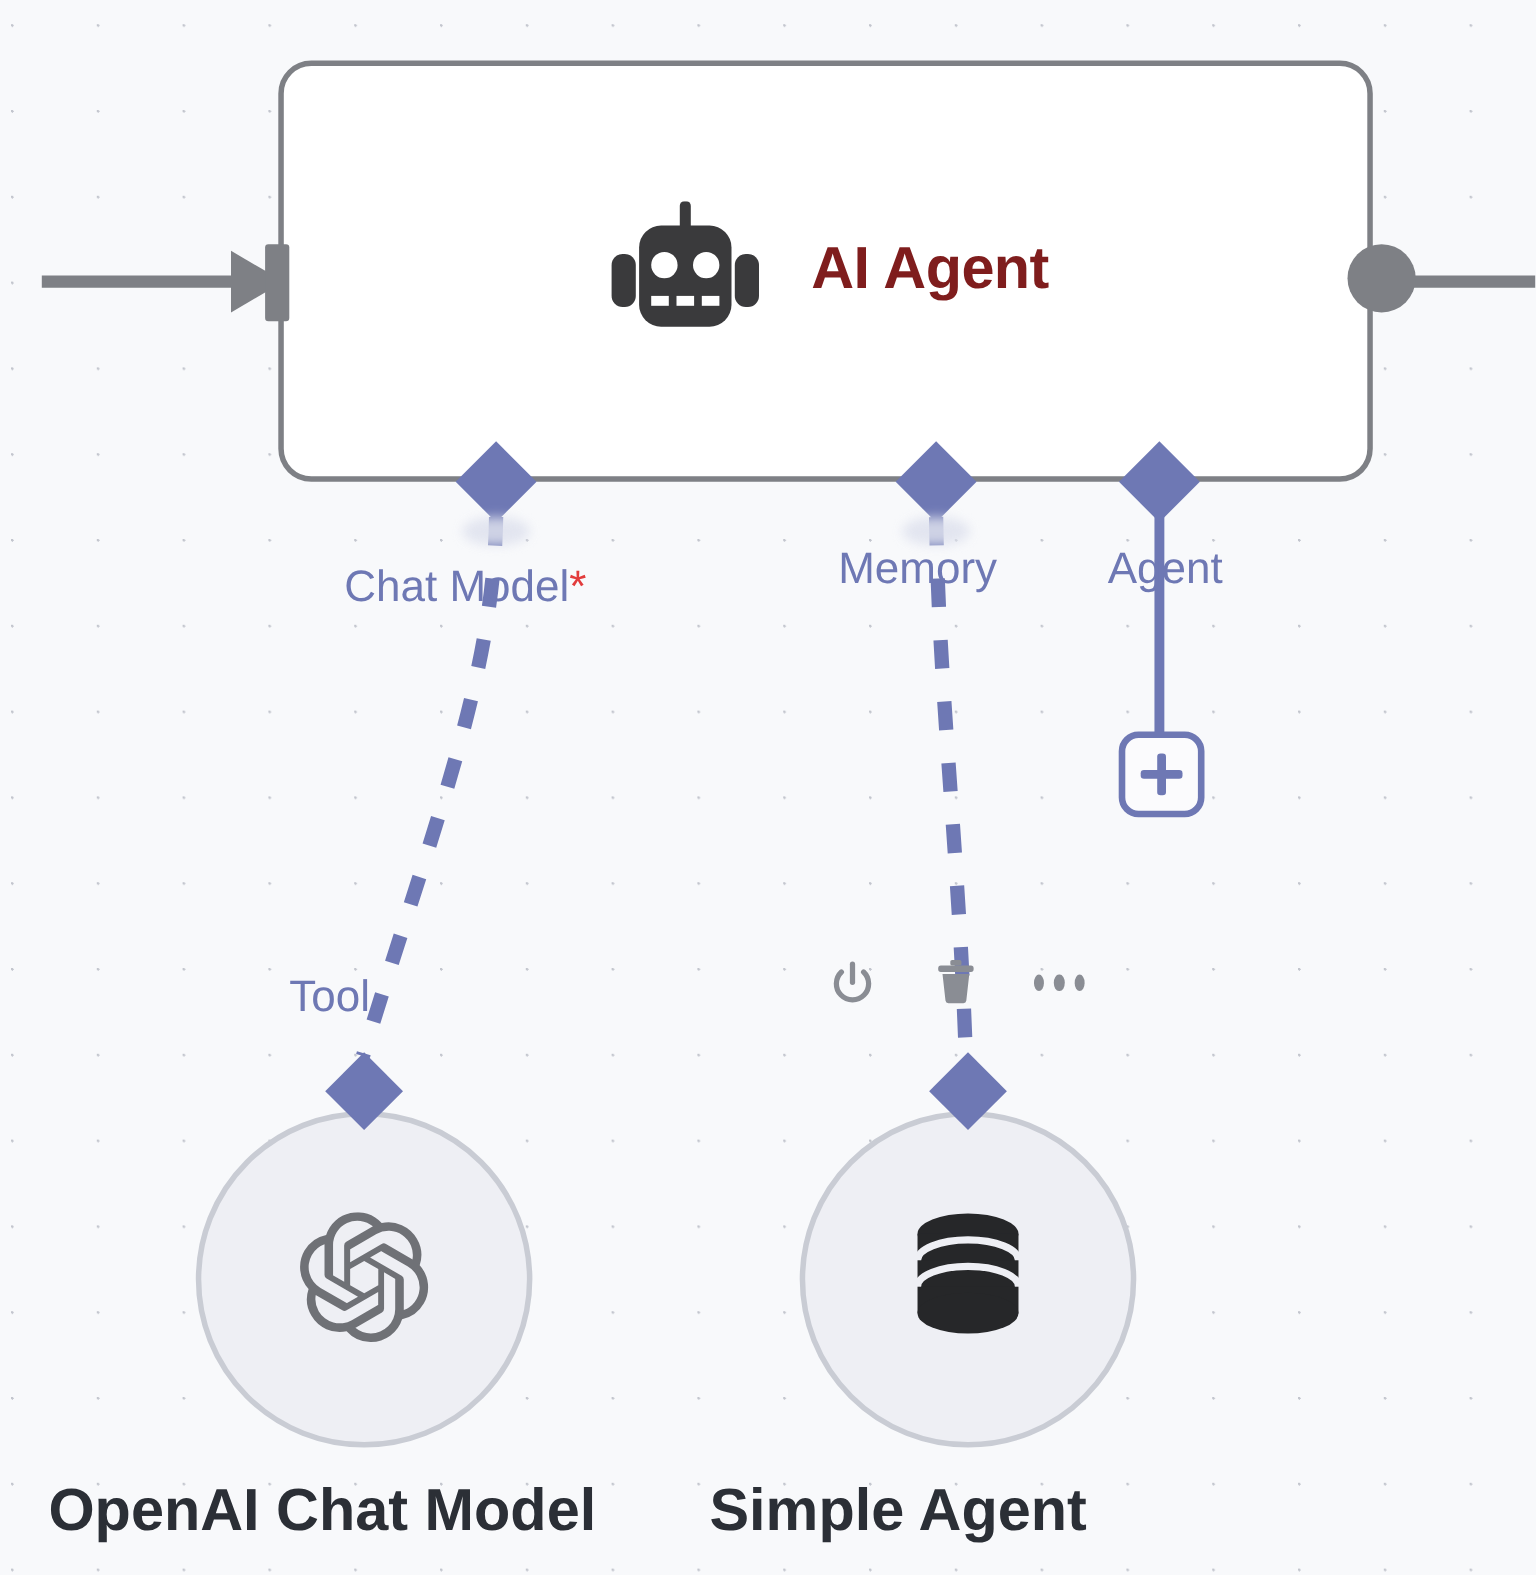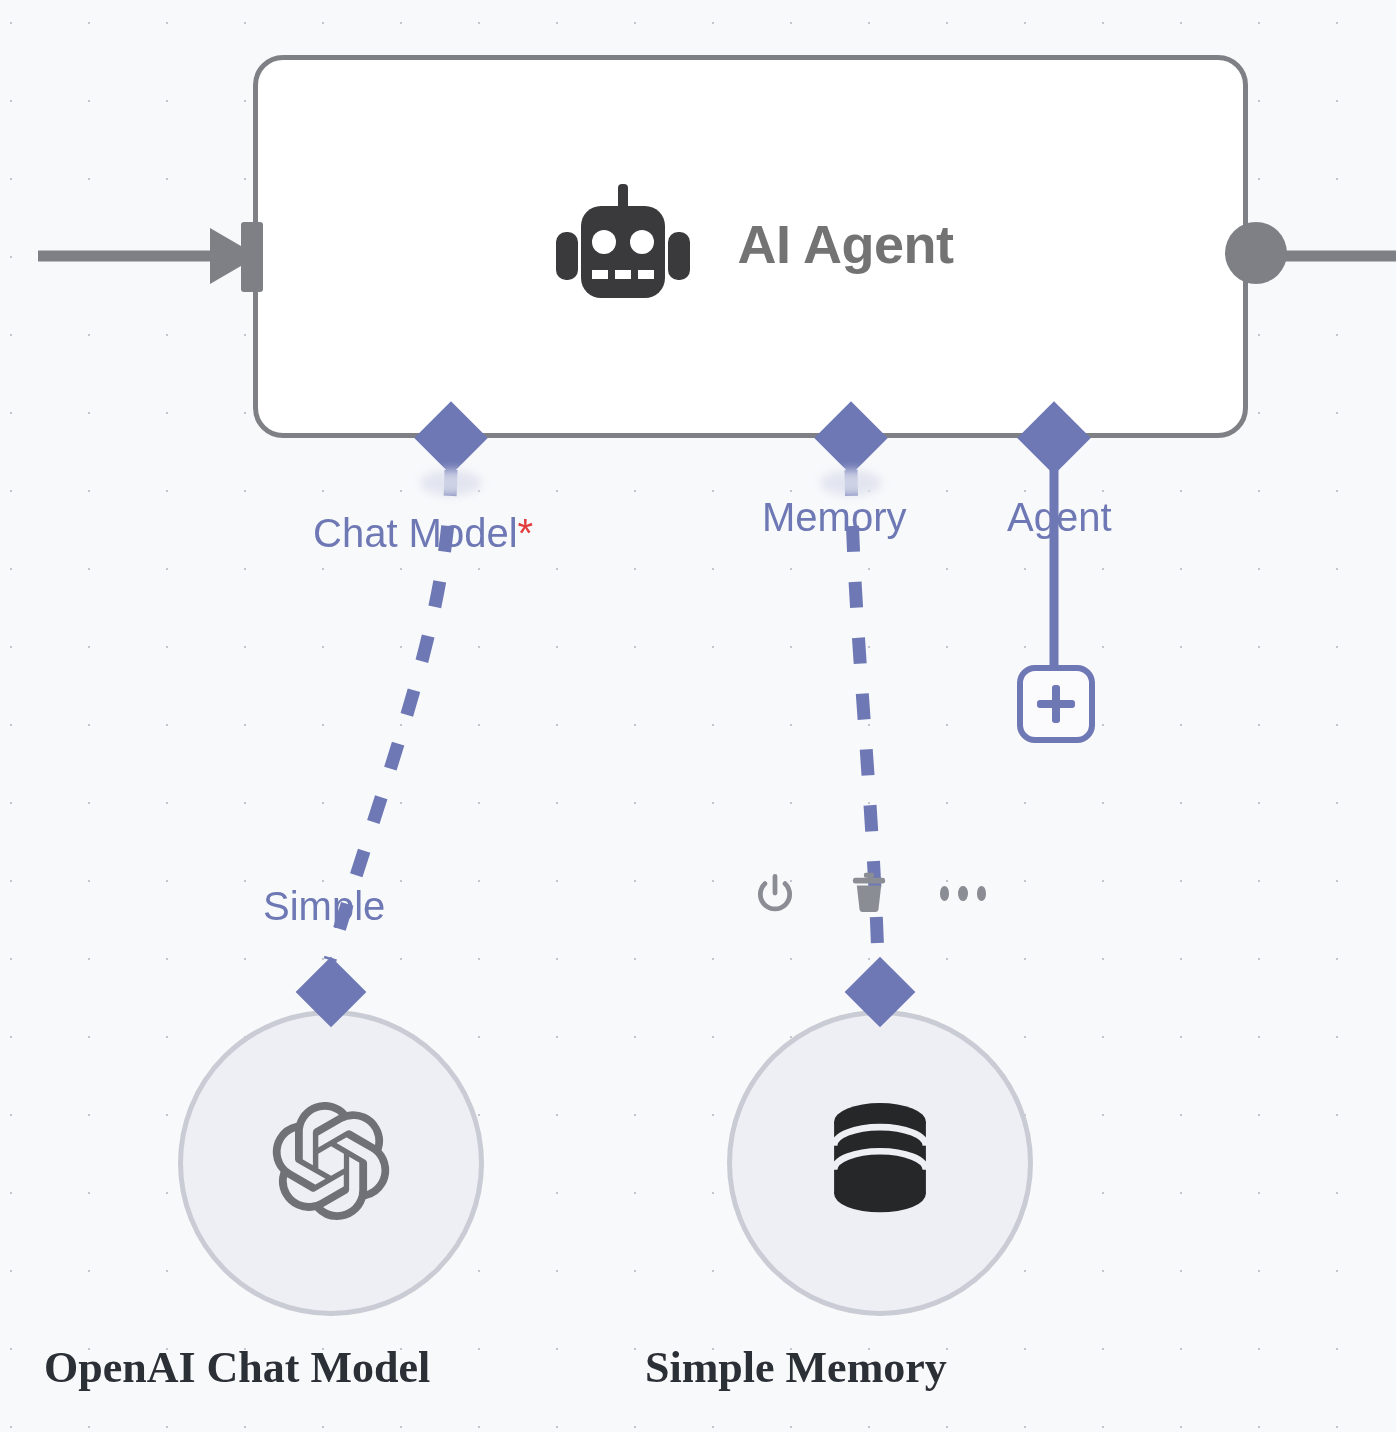--- a/index.html
+++ b/index.html
@@ -51,21 +51,21 @@
   }
   .agent-titles {
     display: flex;
     flex-direction: column;
     align-items: center;
     line-height: 1.12;
   }
   .agent-title {
     font-size: 54px;
     font-weight: bold;
-    color: #737373;
+    color: #7f1d1d;
     letter-spacing: -0.5px;
   }
   .agent-subtitle {
     font-size: 46px;
     font-weight: normal;
     color: #8d9096;
     margin-top: 6px;
   }
 
   
@@ -146,25 +146,24 @@
     content: "";
     position: absolute;
     left: -26px; top: -26px;
     right: -26px; bottom: -26px;
     border-radius: 50%;
     background: #e2e4ec;
     z-index: -1;
   }
   .subnode-label {
     position: absolute;
-    font-size: 44px;
+    font-size: 54px;
     font-weight: bold;
     color: #2b2f36;
     white-space: nowrap;
-    font-family: Liberation Serif, serif;
   }
 
   
   .node-toolbar {
     position: absolute;
     display: flex;
     align-items: center;
     gap: 48px;
   }
   .toolbar-btn {
@@ -270,39 +269,39 @@
 
   <div class="subnode" style="left:178px; top:1010px; width:306px; height:306px;">
     <span>
       <svg width="118" height="118" viewBox="0 0 24 24" aria-hidden="true">
         <path fill="#6f7176" d="M22.28 9.82a5.99 5.99 0 0 0-.52-4.91 6.05 6.05 0 0 0-6.51-2.9A6.07 6.07 0 0 0 4.98 4.2a5.99 5.99 0 0 0-4 2.9 6.05 6.05 0 0 0 .75 7.1 5.98 5.98 0 0 0 .51 4.91 6.05 6.05 0 0 0 6.52 2.9A5.98 5.98 0 0 0 13.26 24a6.06 6.06 0 0 0 5.77-4.21 5.99 5.99 0 0 0 4-2.9 6.06 6.06 0 0 0-.75-7.07Zm-9.02 12.6a4.48 4.48 0 0 1-2.88-1.04l.14-.08 4.78-2.76a.8.8 0 0 0 .39-.68v-6.74l2.02 1.17a.07.07 0 0 1 .04.06v5.58a4.5 4.5 0 0 1-4.49 4.49ZM3.6 18.3a4.47 4.47 0 0 1-.54-3.01l.14.09 4.78 2.76a.78.78 0 0 0 .78 0l5.84-3.37v2.33a.08.08 0 0 1-.03.07l-4.84 2.79a4.5 4.5 0 0 1-6.13-1.66ZM2.34 7.9a4.48 4.48 0 0 1 2.34-1.97V11.6a.77.77 0 0 0 .38.68l5.81 3.35-2.02 1.17a.08.08 0 0 1-.07 0l-4.83-2.8A4.5 4.5 0 0 1 2.34 7.9Zm16.6 3.86-5.83-3.4L15.12 7.2a.08.08 0 0 1 .07 0l4.83 2.79a4.49 4.49 0 0 1-.68 8.1v-5.66a.8.8 0 0 0-.4-.67Zm2.01-3.02-.14-.09-4.77-2.78a.78.78 0 0 0-.79 0L9.42 9.24V6.9a.07.07 0 0 1 .03-.07l4.83-2.79a4.49 4.49 0 0 1 6.67 4.65ZM8.32 12.87 6.3 11.7a.08.08 0 0 1-.04-.06V6.07a4.49 4.49 0 0 1 7.37-3.45l-.14.08L8.7 5.46a.8.8 0 0 0-.39.68ZM9.42 10.5 12.02 9l2.6 1.5v3l-2.6 1.5-2.6-1.5Z"></path>
       </svg>
     </span>
   </div>
 
   <div class="diamond small" style="left:306px; top:967px;"></div>
-  <div class="port-label" style="left:263px; top:884px;">Simple</div>
+  <div class="port-label" style="left:263px; top:884px;">Tool</div>
   <div class="subnode-label" style="left:44px; top:1342px;">OpenAI Chat Model</div>
 
   <div class="subnode selected-halo" style="left:727px; top:1010px; width:306px; height:306px;">
     <span>
       <svg width="108" height="118" viewBox="0 0 48 54" aria-hidden="true">
         <ellipse cx="24" cy="9" rx="21" ry="8.5" fill="#262729"></ellipse>
         <rect x="3" y="9" width="42" height="11" fill="#262729"></rect>
         <ellipse cx="24" cy="20" rx="21" ry="8.5" fill="#262729" stroke="#eeeff4" stroke-width="3"></ellipse>
         <rect x="3" y="20" width="42" height="11" fill="#262729"></rect>
         <ellipse cx="24" cy="31" rx="21" ry="8.5" fill="#262729" stroke="#eeeff4" stroke-width="3"></ellipse>
         <rect x="3" y="31" width="42" height="11" fill="#262729"></rect>
         <ellipse cx="24" cy="42" rx="21" ry="8.5" fill="#262729"></ellipse>
       </svg>
     </span>
   </div>
 
   <div class="diamond small" style="left:855px; top:967px;"></div>
-  <div class="subnode-label" style="left:645px; top:1342px;">Simple Memory</div>
+  <div class="subnode-label" style="left:645px; top:1342px;">Simple Agent</div>
 
   <div class="node-toolbar" style="left:752px; top:870px;">
     <span class="toolbar-btn">
       <svg width="44" height="44" viewBox="0 0 24 24" aria-hidden="true">
         <path d="M12 3v9" stroke="#8a8d94" stroke-width="2.6" stroke-linecap="round" fill="none"></path>
         <path d="M6.5 6.9a8 8 0 1 0 11 0" stroke="#8a8d94" stroke-width="2.6" stroke-linecap="round" fill="none"></path>
       </svg>
     </span>
     <span class="toolbar-btn">
       <svg width="42" height="44" viewBox="0 0 24 26" aria-hidden="true">

